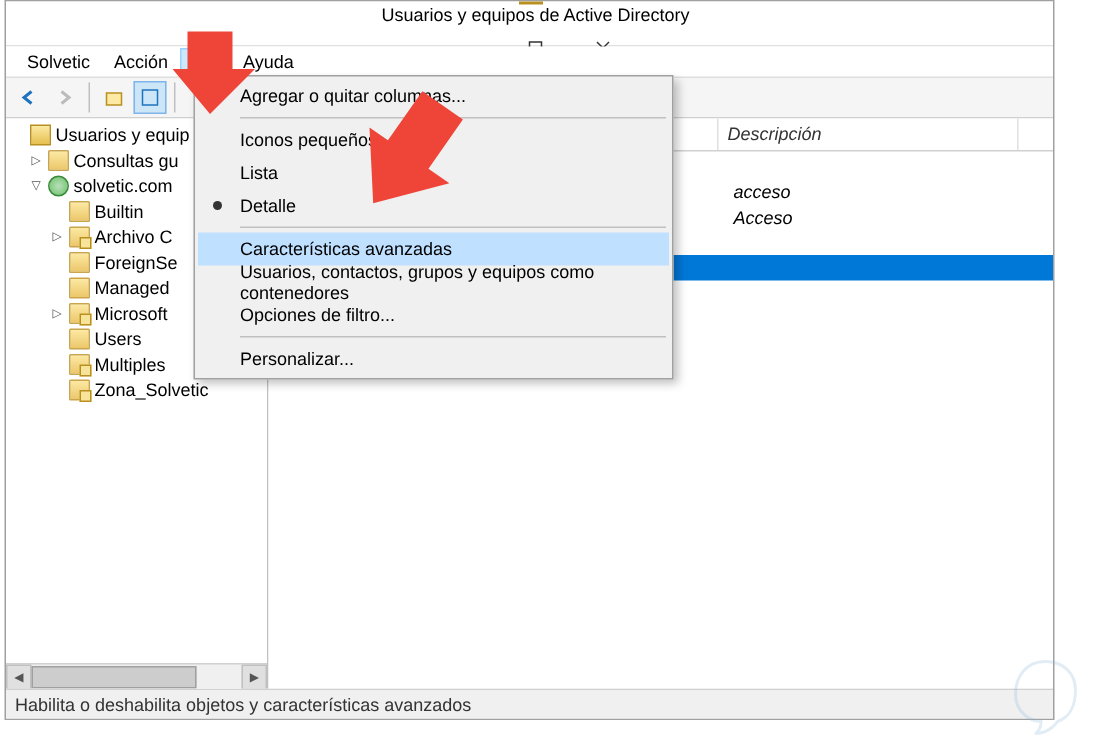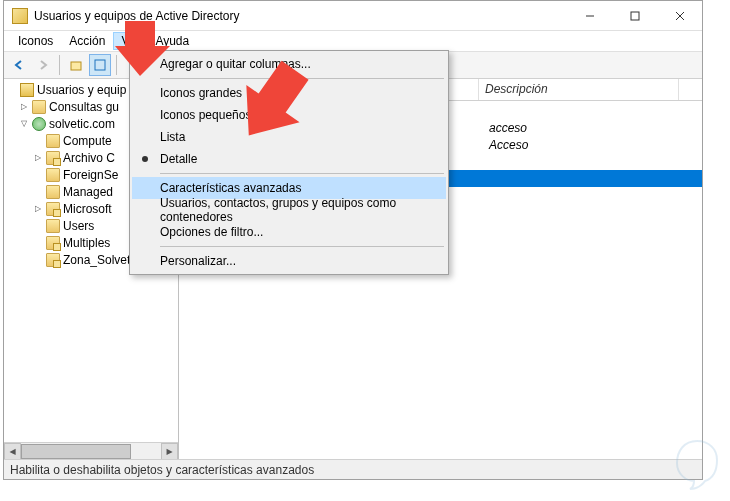--- a/index.html
+++ b/index.html
@@ -1,20 +1,20 @@
 <!DOCTYPE html>
 <html><head>
   <meta charset="utf-8">
   <style>
     * { box-sizing: border-box; margin: 0; padding: 0; }
     body { font-family: "Segoe UI", Tahoma, sans-serif; font-size: 12px; background: #fff; width: 730px; height: 501px; position: relative; overflow: hidden; }
     
     .window { width: 700px; height: 480px; border: 1px solid #a0a0a0; background: #fff; display: flex; flex-direction: column; margin-left: 3px; }
     
-    .titlebar { height: 30px; display: flex; align-items: center; padding-left: 8px; background: #fff; border-bottom: 1px solid #e0e0e0; }
+    .titlebar { height: 30px; display: flex; align-items: center; padding-left: 8px; background: #fff; border-bottom: 1px solid #e0e0e0; flex-direction: column; }
     .titlebar .icon { width: 16px; height: 16px; margin-right: 6px; background: linear-gradient(135deg,#f7e39a,#e6c050); border:1px solid #b89020; }
     .titlebar .title { flex: 1; font-size: 12px; }
     .winbtns { display: flex; }
     .winbtn { width: 45px; height: 29px; display:flex; align-items:center; justify-content:center; cursor:pointer; }
     
     .menubar { height: 20px; display: flex; align-items: center; padding-left: 6px; background:#fff; font-size:12px; }
     .menuitem { padding: 2px 8px; cursor:pointer; }
     .menuitem.open { background:#cce8ff; border:1px solid #99d1ff; padding:1px 7px; }
     
     .toolbar { height: 28px; display:flex; align-items:center; padding-left:4px; border-top:1px solid #e0e0e0; border-bottom:1px solid #d0d0d0; background:#f5f5f5; gap:2px; }
@@ -85,21 +85,21 @@
       <div class="winbtn close">
           <svg width="10" height="10">
             <line x1="1" y1="1" x2="9" y2="9" stroke="#333" stroke-width="1"></line>
             <line x1="9" y1="1" x2="1" y2="9" stroke="#333" stroke-width="1"></line>
           </svg>
         </div>
     </div>
   </div>
 
   <div class="menubar" id="menubar">
-      <div class="menuitem">Iconos</div>
+      <div class="menuitem">Solvetic</div>
       <div class="menuitem">Acción</div>
       <div class="menuitem open">Ver</div>
       <div class="menuitem">Ayuda</div>
     </div>
 
   <div class="toolbar">
     <div class="tbtn">
         <svg width="14" height="14">
           <path d="M9 3 L4 7 L9 11" fill="none" stroke="#1e73be" stroke-width="2"></path>
         </svg>
@@ -136,21 +136,21 @@
           <span>Consultas gu</span>
         </div>
         <div class="tree-row indent1">
           <span class="expander">▽</span>
           <span class="tree-icon ic-domain"></span>
           <span>solvetic.com</span>
         </div>
         <div class="tree-row indent2">
           <span class="expander"></span>
           <span class="tree-icon ic-folder"></span>
-          <span>Compute</span>
+          <span>Builtin</span>
         </div>
         <div class="tree-row indent2">
           <span class="expander">▷</span>
           <span class="tree-icon ic-ou"></span>
           <span>Archivo C</span>
         </div>
         <div class="tree-row indent2">
           <span class="expander"></span>
           <span class="tree-icon ic-folder"></span>
           <span>ForeignSe</span>
@@ -228,23 +228,20 @@
     <span>Habilita o deshabilita objetos y características avanzados</span>
   </div>
 
 </div>
 
 <div class="dropdown" id="dropdown">
     <div class="dd-item">
       <span>Agregar o quitar columnas...</span>
     </div>
     <div class="dd-sep"></div>
-    <div class="dd-item">
-      <span>Iconos grandes</span>
-    </div>
     <div class="dd-item">
       <span>Iconos pequeños</span>
     </div>
     <div class="dd-item">
       <span>Lista</span>
     </div>
     <div class="dd-item">
       <span class="dd-bullet"></span>
       <span>Detalle</span>
     </div>

